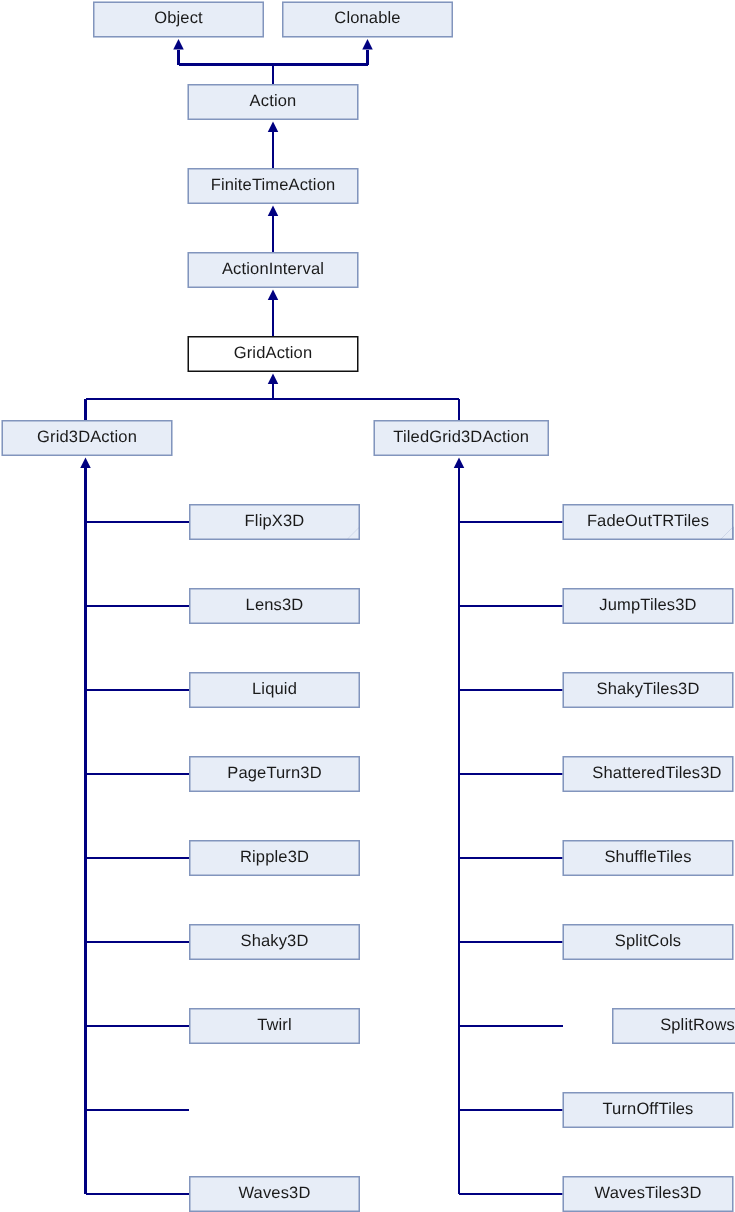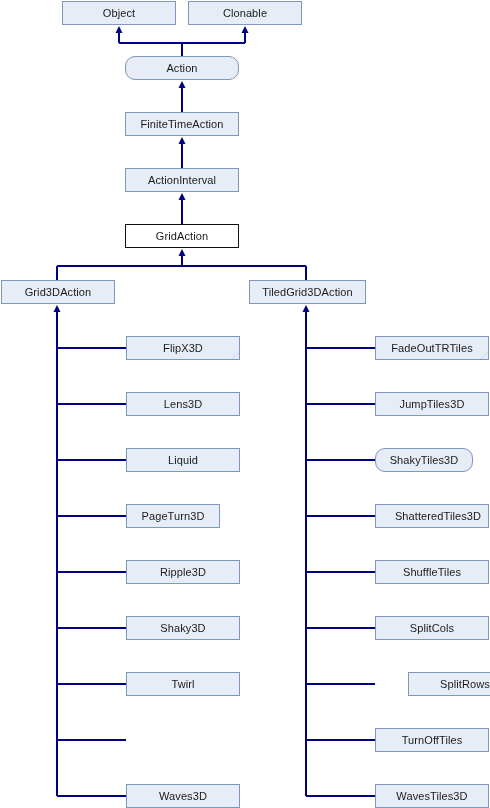--- a/index.html
+++ b/index.html
@@ -117,21 +117,21 @@
       <line x1="306" y1="684" x2="375" y2="684" stroke="#000080" stroke-width="1.6" shape-rendering="crispEdges"></line>
       <line x1="306" y1="740" x2="375" y2="740" stroke="#000080" stroke-width="1.6" shape-rendering="crispEdges"></line>
       <line x1="306" y1="796" x2="375" y2="796" stroke="#000080" stroke-width="1.6" shape-rendering="crispEdges"></line>
     </svg>
 <div class="node" style="left: 62px; top: 1px; width: 114px; height: 24px;">
       <span class="label">Object</span>
     </div>
     <div class="node" style="left: 188px; top: 1px; width: 114px; height: 24px;">
       <span class="label">Clonable</span>
     </div>
-    <div class="node" style="left: 125px; top: 56px; width: 114px; height: 24px; border-radius: 10px;">
+    <div class="node" style="left: 125px; top: 56px; width: 114px; height: 24px;">
       <span class="label">Action</span>
     </div>
     <div class="node" style="left: 125px; top: 112px; width: 114px; height: 24px;">
       <span class="label">FiniteTimeAction</span>
     </div>
     <div class="node" style="left: 125px; top: 168px; width: 114px; height: 24px;">
       <span class="label">ActionInterval</span>
     </div>
     <div class="node current" style="left: 125px; top: 224px; width: 114px; height: 24px;">
       <span class="label">GridAction</span>
@@ -144,42 +144,42 @@
     </div>
     <div class="node folded" style="left: 126px; top: 336px; width: 114px; height: 24px;">
       <span class="label">FlipX3D</span>
     </div>
     <div class="node" style="left: 126px; top: 392px; width: 114px; height: 24px;">
       <span class="label">Lens3D</span>
     </div>
     <div class="node" style="left: 126px; top: 448px; width: 114px; height: 24px;">
       <span class="label">Liquid</span>
     </div>
-    <div class="node" style="left: 126px; top: 504px; width: 94px; height: 24px;">
+    <div class="node" style="left: 126px; top: 504px; width: 114px; height: 24px;">
       <span class="label">PageTurn3D</span>
     </div>
     <div class="node" style="left: 126px; top: 560px; width: 114px; height: 24px;">
       <span class="label">Ripple3D</span>
     </div>
     <div class="node" style="left: 126px; top: 616px; width: 114px; height: 24px;">
       <span class="label">Shaky3D</span>
     </div>
     <div class="node" style="left: 126px; top: 672px; width: 114px; height: 24px;">
       <span class="label">Twirl</span>
     </div>
     <div class="node" style="left: 126px; top: 784px; width: 114px; height: 24px;">
       <span class="label">Waves3D</span>
     </div>
     <div class="node folded" style="left: 375px; top: 336px; width: 114px; height: 24px;">
       <span class="label">FadeOutTRTiles</span>
     </div>
     <div class="node" style="left: 375px; top: 392px; width: 114px; height: 24px;">
       <span class="label">JumpTiles3D</span>
     </div>
-    <div class="node" style="left: 375px; top: 448px; width: 98px; height: 24px; border-radius: 10px;">
+    <div class="node" style="left: 375px; top: 448px; width: 114px; height: 24px;">
       <span class="label">ShakyTiles3D</span>
     </div>
     <div class="node" style="left: 375px; top: 504px; width: 114px; height: 24px; padding-left: 12px;">
       <span class="label">ShatteredTiles3D</span>
     </div>
     <div class="node" style="left: 375px; top: 560px; width: 114px; height: 24px;">
       <span class="label">ShuffleTiles</span>
     </div>
     <div class="node" style="left: 375px; top: 616px; width: 114px; height: 24px;">
       <span class="label">SplitCols</span>

